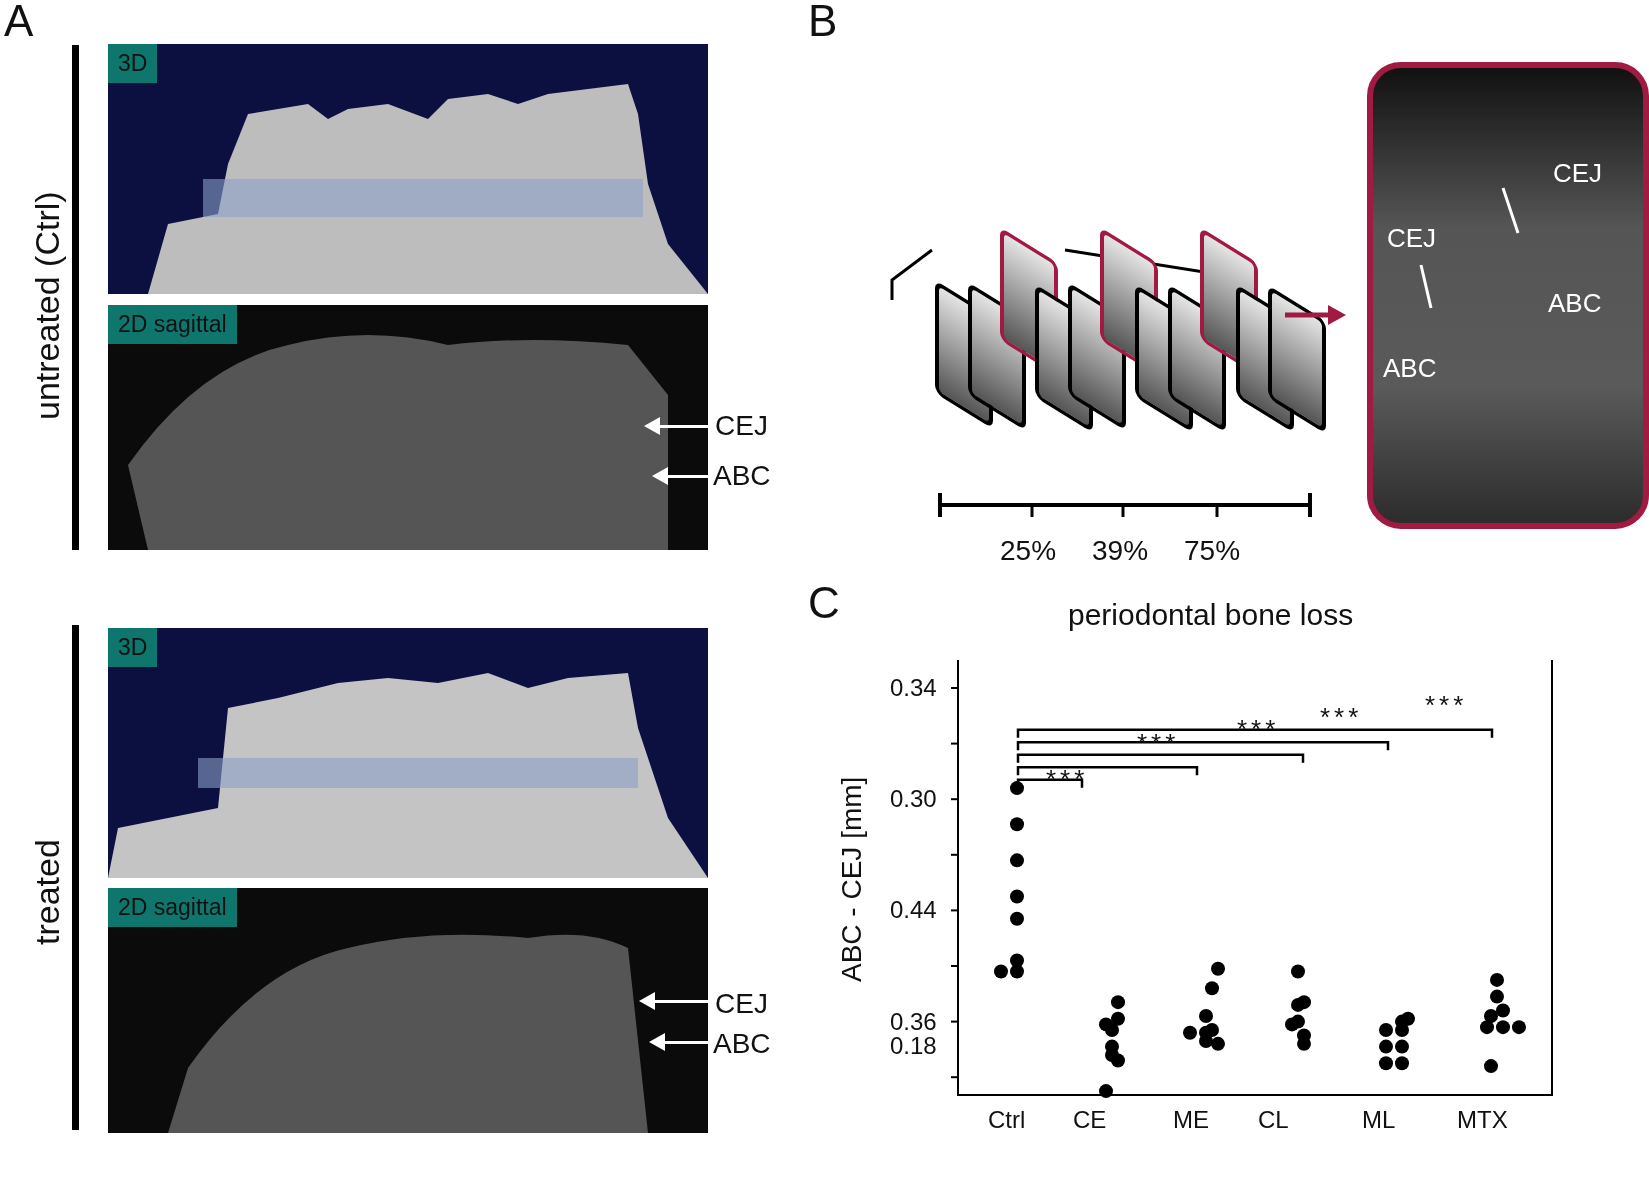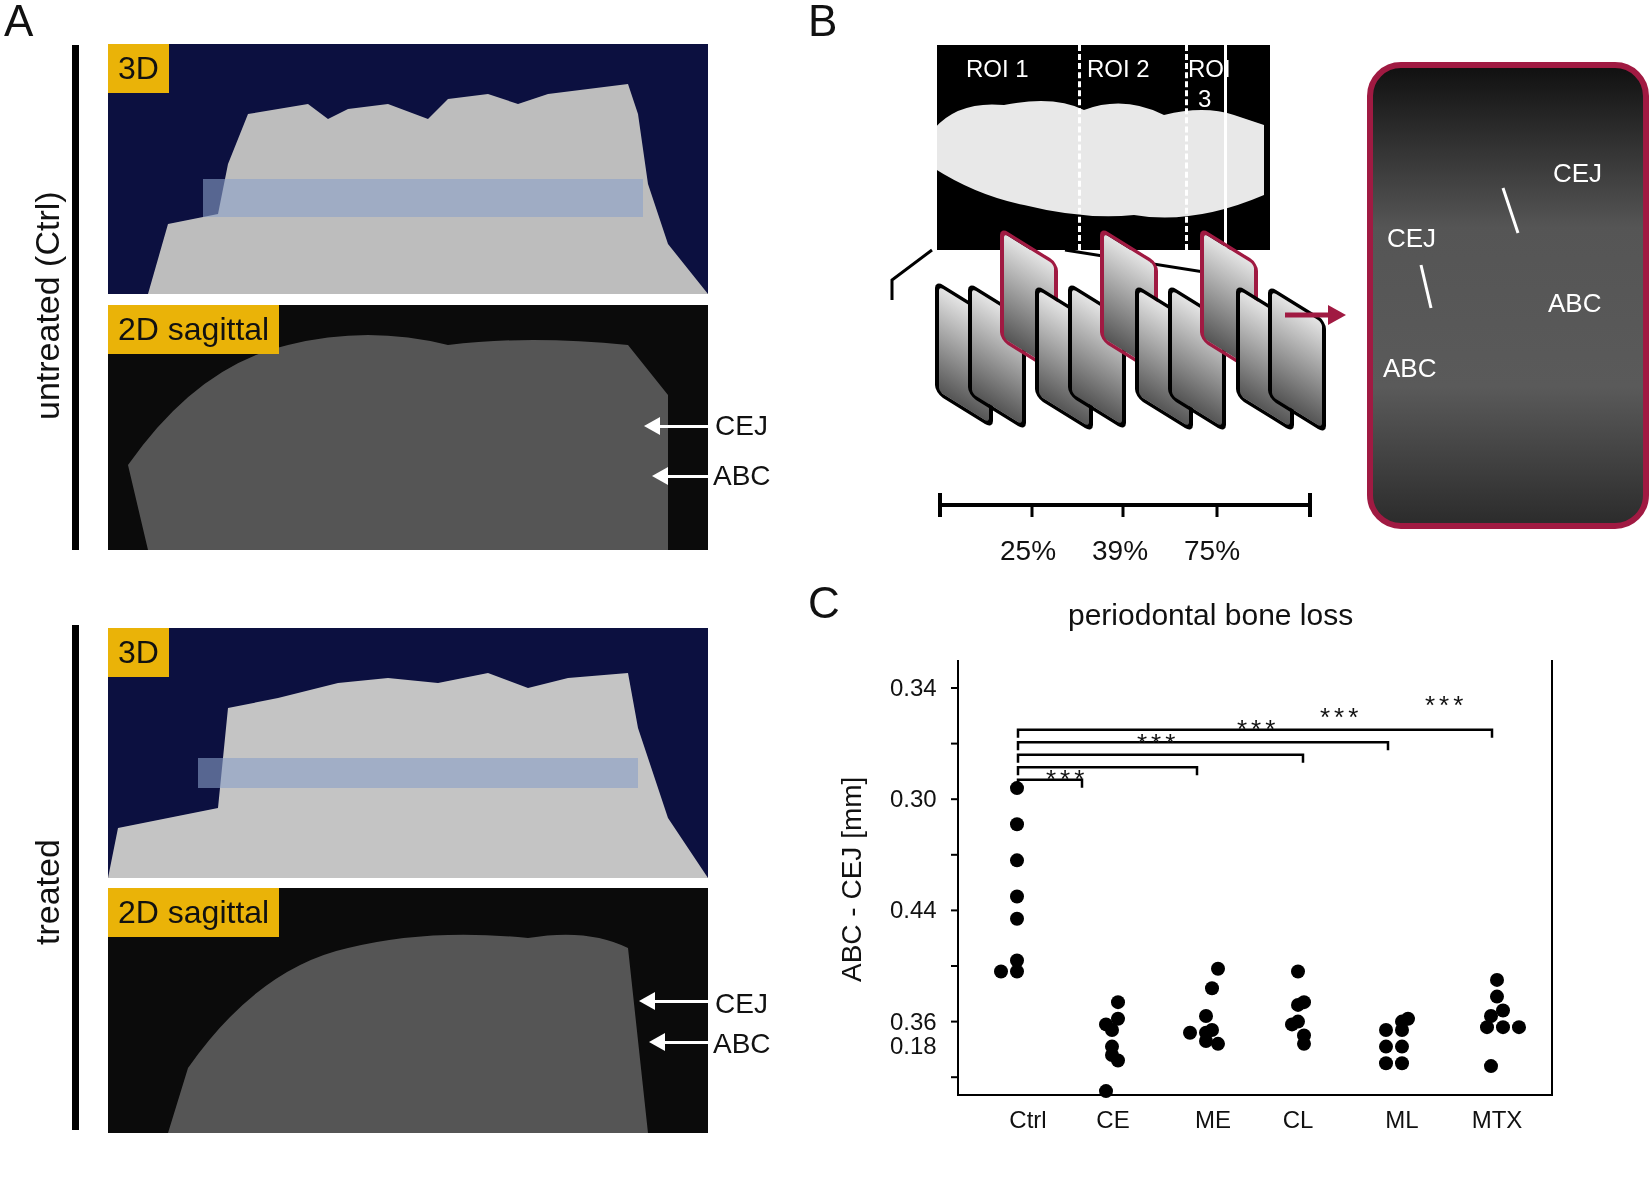--- a/index.html
+++ b/index.html
@@ -2,33 +2,33 @@
 <html><head>
 <meta charset="utf-8">
 <style>
   body { margin:0; background:#fff; font-family:"Liberation Sans", sans-serif; }
   .page { position:relative; width:1649px; height:1191px; overflow:hidden; background:#fff; }
   .plabel { position:absolute; font-size:44px; color:#111; }
   .vbar { position:absolute; width:7px; background:#000; }
   .vtext { position:absolute; font-size:34px; color:#111; transform:rotate(-90deg); transform-origin:left top; white-space:nowrap; }
   .img3d { position:absolute; background:#0c1040; overflow:hidden; }
   .img2d { position:absolute; background:#0b0b0b; overflow:hidden; }
-  .tag { position:absolute; background:#eab308; font-size:32px; color:#111; padding:6px 10px; }
+  .tag { position:absolute; background:#0f766e; font-size:23px; color:#111; padding:6px 10px; }
   .arr-lbl { position:absolute; font-size:28px; color:#111; }
   .arr { position:absolute; height:3px; background:#fff; }
   .arr::before { content:""; position:absolute; left:-14px; top:-8px; border-right:16px solid #fff; border-top:9px solid transparent; border-bottom:9px solid transparent; }
   .roi { position:absolute; left:934px; top:45px; width:336px; height:205px; background:#000; overflow:hidden; }
   .roi-t { position:absolute; color:#fff; font-size:24px; }
   .zoomimg { position:absolute; left:1367px; top:62px; width:270px; height:455px; border:6px solid #a01a42; border-radius:34px; background:linear-gradient(180deg,#111 0%,#555 35%,#5a5a5a 70%,#2c2c2c 100%); overflow:hidden; }
   .zlbl { position:absolute; color:#fff; font-size:26px; }
   .slice { position:absolute; width:50px; height:105px; border:4px solid #000; border-radius:8px; background:linear-gradient(180deg,#e4e4e4,#555); transform:skewY(32deg); }
   .slice.hl { border-color:#a01a42; }
   .chart-title { position:absolute; font-size:30px; color:#111; }
   .ytick { position:absolute; font-size:24px; color:#111; }
-  .xtick { position:absolute; font-size:24px; color:#111; text-align:center; width:80px; }
+  .xtick { position:absolute; font-size:24px; color:#111; width:80px; }
   .stars { position:absolute; font-size:26px; letter-spacing:4px; color:#111; }
 </style>
 </head>
 <body>
 
 <div class="page">
 
   <div class="plabel" style="left:4px;top:-4px">A</div>
   <div class="vbar" style="left:72px;top:45px;height:505px"></div>
   <div class="vtext" style="left:28px;top:420px">untreated (Ctrl)</div>
@@ -64,33 +64,20 @@
         <path d="M80 180 Q150 80 240 60 Q320 40 420 50 Q480 40 520 60 L540 245 L60 245 Z" fill="#555"></path>
       </svg>
     <div class="arr" style="left:545px;top:112px;width:65px"></div>
     <div class="arr" style="left:555px;top:153px;width:55px"></div>
   </div>
   <div class="tag" style="left:108px;top:888px">2D sagittal</div>
   <div class="arr-lbl" style="left:715px;top:988px">CEJ</div>
   <div class="arr-lbl" style="left:713px;top:1028px">ABC</div>
 
   <div class="plabel" style="left:808px;top:-4px">B</div>
-  <div class="roi">
-    <svg width="336" height="205" style="position:absolute;left:0;top:0">
-        <path d="M-5 90 Q20 55 70 60 Q120 50 150 65 Q190 50 230 70 Q270 60 300 70 L330 80 L330 150 Q260 180 200 170 Q150 175 90 160 Q40 150 -5 120 Z" fill="#e8e8e8"></path>
-      </svg>
-    <div style="position:absolute;left:0;top:0;width:3px;height:205px;background:#fff"></div>
-    <div style="position:absolute;left:144px;top:0;width:0;height:205px;border-left:3px dashed #fff"></div>
-    <div style="position:absolute;left:251px;top:0;width:0;height:205px;border-left:3px dashed #fff"></div>
-    <div style="position:absolute;left:290px;top:0;width:3px;height:205px;background:#fff"></div>
-    <div class="roi-t" style="left:32px;top:10px">ROI 1</div>
-    <div class="roi-t" style="left:153px;top:10px">ROI 2</div>
-    <div class="roi-t" style="left:254px;top:10px">ROI</div>
-    <div class="roi-t" style="left:264px;top:40px">3</div>
-  </div>
   <div style="position:absolute;left:935px;top:45px;width:0;height:0"></div>
   <svg style="position:absolute;left:880px;top:240px" width="380" height="60">
     <polyline points="52,10 12,40 12,60" fill="none" stroke="#000" stroke-width="3"></polyline>
     <polyline points="185,10 362,38 362,60" fill="none" stroke="#000" stroke-width="3"></polyline>
   </svg>
   <div>
     <div class="slice" style="left:935px;top:298px"></div>
     <div class="slice" style="left:968px;top:300px"></div>
     <div class="slice hl" style="left:1000px;top:245px"></div>
     <div class="slice" style="left:1035px;top:302px"></div>

